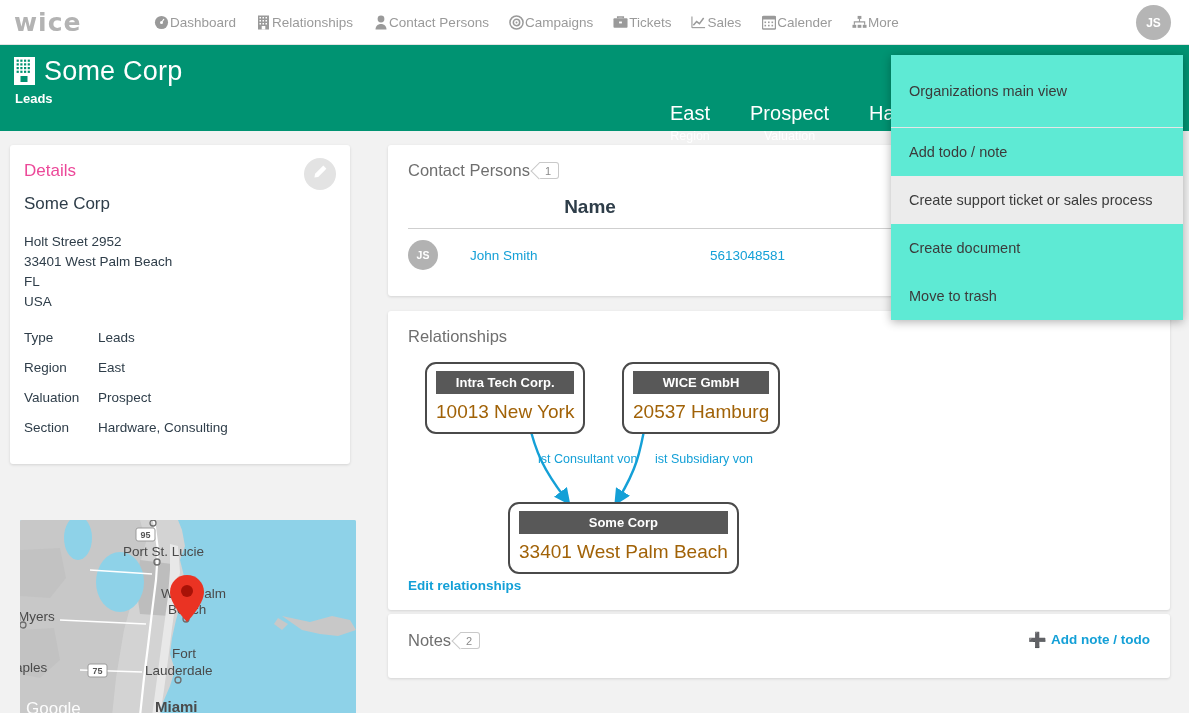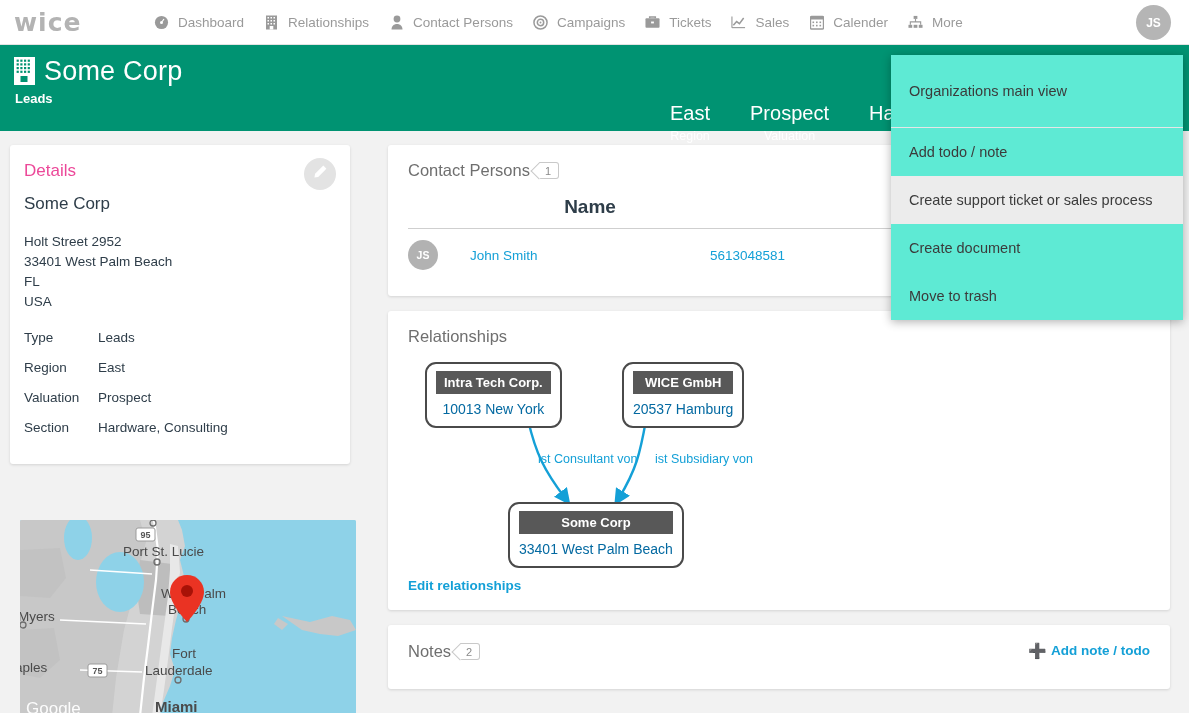--- a/index.html
+++ b/index.html
@@ -23,21 +23,21 @@
   .brand {
     margin-left: 14px; width: 110px;
     color: #b3b3b3;
     font-size: 25px; font-weight: 700;
     letter-spacing: 1px;
     font-family: "DejaVu Sans", sans-serif;
     line-height: 1;
   }
   .navitems { display: flex; align-items: center; margin-left: 30px; }
   .navitem {
-    display: flex; align-items: center; gap: 9px;
+    display: flex; align-items: center; gap: 1px;
     color: #9a9a9a; font-size: 13.5px;
     margin-right: 20px; cursor: pointer;
     white-space: nowrap;
     text-align: right;
   }
   .navitem .ico { display:flex; align-items:center; justify-content:center; width:15px; height:15px; }
   .navitem .ico svg { display:block; }
   .avatar-top {
     position: absolute; right: 18px; top: 5px;
     width: 35px; height: 35px; border-radius: 50%;
@@ -166,30 +166,30 @@
     position: absolute;
     border: 2px solid #4a4a4a; border-radius: 11px;
     background: #fff; padding: 7px 9px 9px 9px;
   }
   .rel-node .nm {
     background: #585858; color: #ffffff;
     font-size: 13px; font-weight: 700;
     padding: 4px 8px; text-align: center; white-space: nowrap;
   }
   .rel-node .loc {
-    margin-top: 7px; font-size: 14px; color: #0369a1;
+    margin-top: 7px; font-size: 19px; color: #a16207;
     text-align: center; white-space: nowrap;
   }
   .rel-label {
     position: absolute; font-size: 12.5px; color: #14a0d7; white-space: nowrap;
   }
   .rel-svg { position: absolute; left: 0; top: 0; }
   .edit-rel { margin-top: 6px; font-size: 13.5px; font-weight: 700; }
 
-  .notes-card { margin-top: 15px; padding: 17px 20px 28px 20px; position: relative; }
+  .notes-card { margin-top: 4px; padding: 17px 20px 28px 20px; position: relative; }
   .add-note {
     position: absolute; right: 20px; top: 18px;
     color: #14a0d7; font-size: 13.5px; font-weight: 700;
     display: flex; align-items: center; gap: 4px; cursor: pointer;
   }
   .plus { font-size: 15px; font-weight: 700; line-height: 1; }
 </style>
 </head>
 <body>
 

